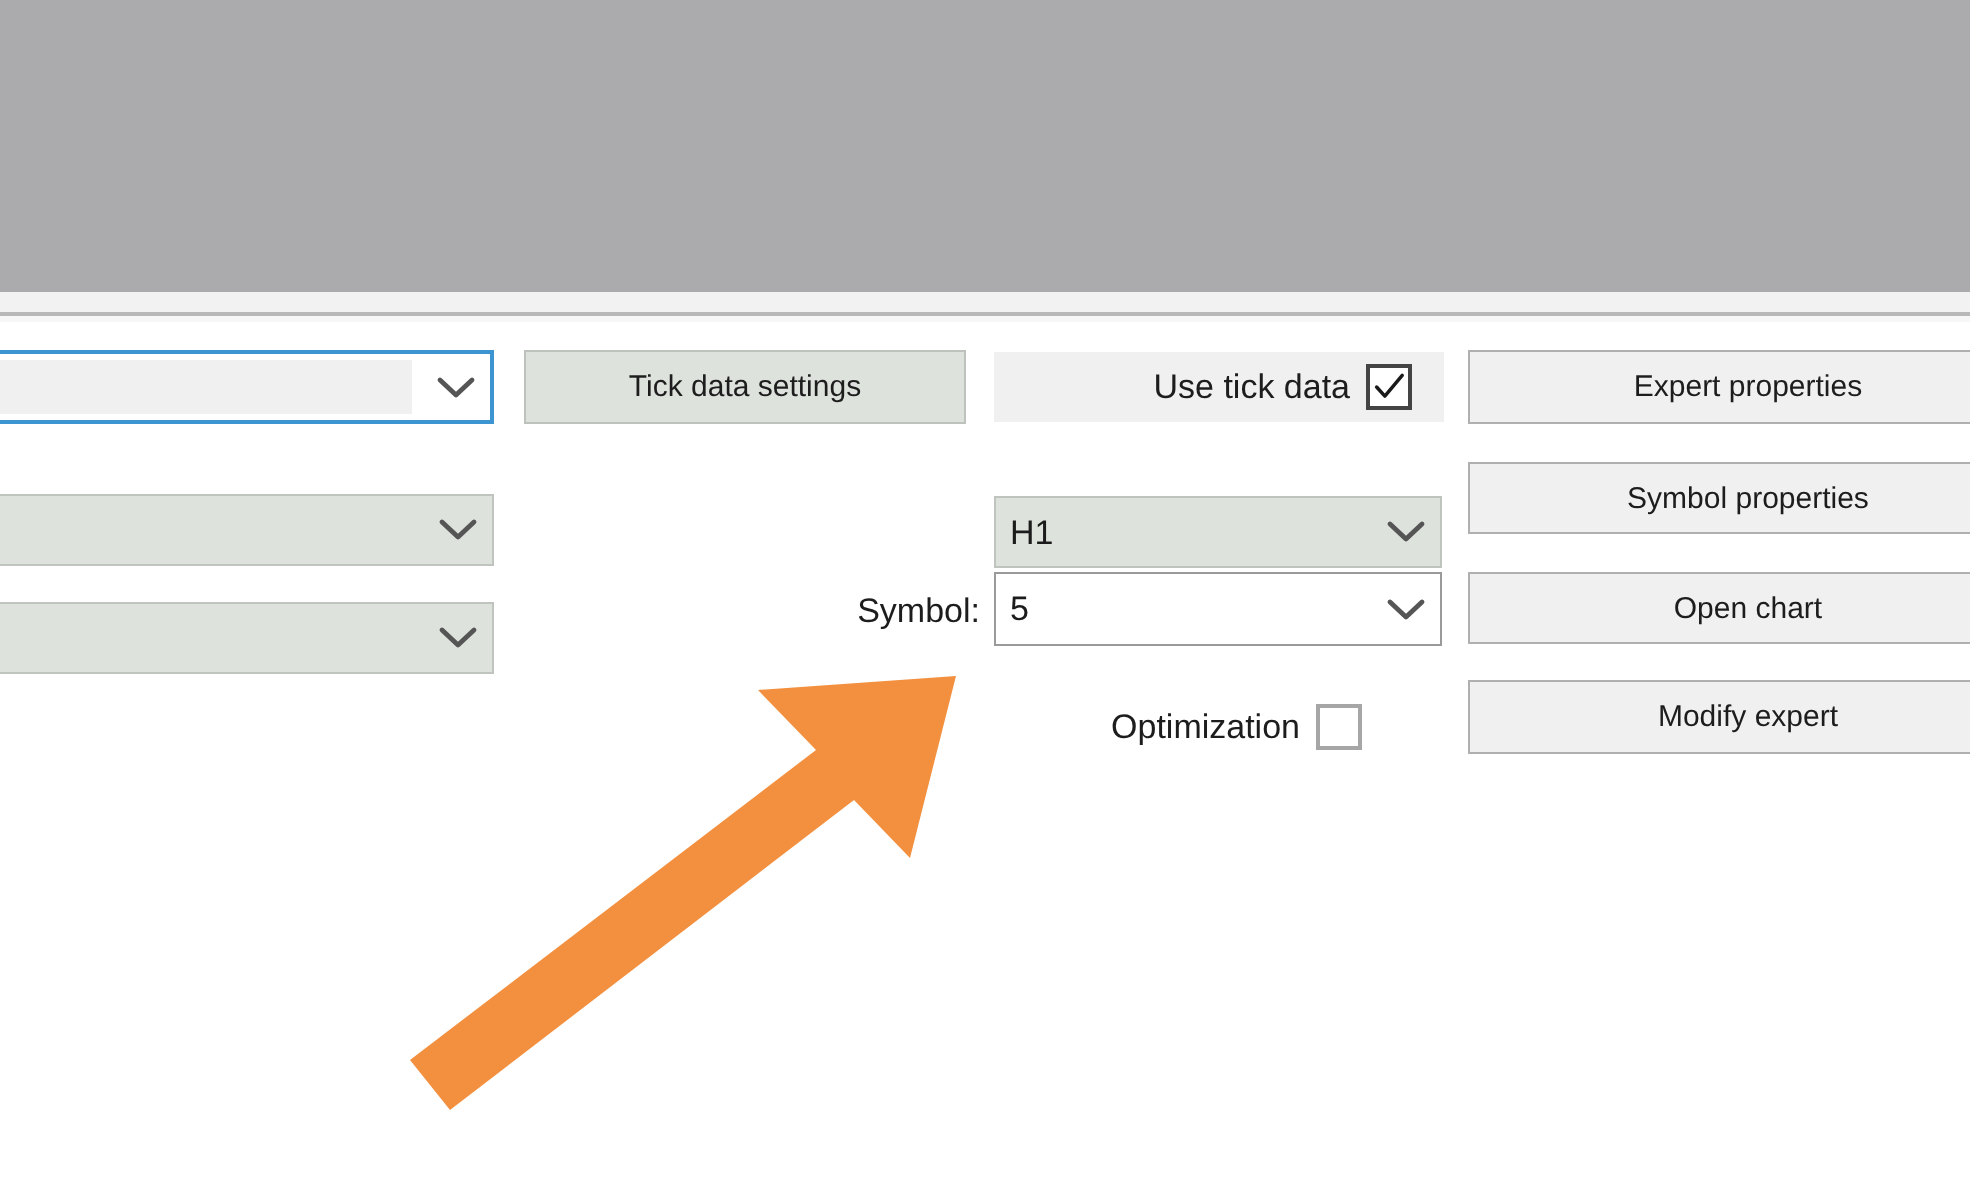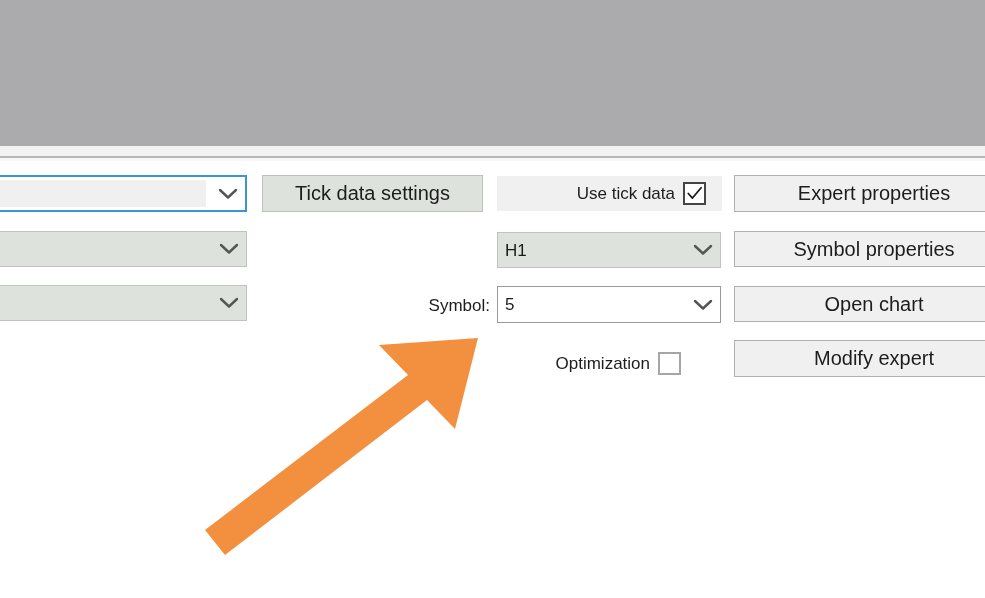--- a/index.html
+++ b/index.html
@@ -81,20 +81,21 @@
     justify-content: center;
   }
   .combo .combo-arrow svg {
     display: block;
   }
 
   
   .combo.disabled {
     background: #dde2dc;
     border-color: #bfc4bf;
+    margin-top: 16px;
   }
   
   .combo.focused {
     background: #ffffff;
     border: 2px solid #3c95d1;
   }
   .combo.focused .combo-inner-field {
     position: absolute;
     left: 0;
     top: 3px;
@@ -128,21 +129,21 @@
     height: 36px;
   }
 
   
   .btn {
     position: absolute;
     box-sizing: border-box;
     display: flex;
     align-items: center;
     justify-content: center;
-    font-size: 20px;
+    font-size: 15px;
     color: #1d1d1d;
     border: 1px solid #b5b5b5;
     white-space: nowrap;
     cursor: default;
   }
   .btn.greenish {
     background: #dde2dc;
     border-color: #bdc2bd;
   }
   .btn.light {

